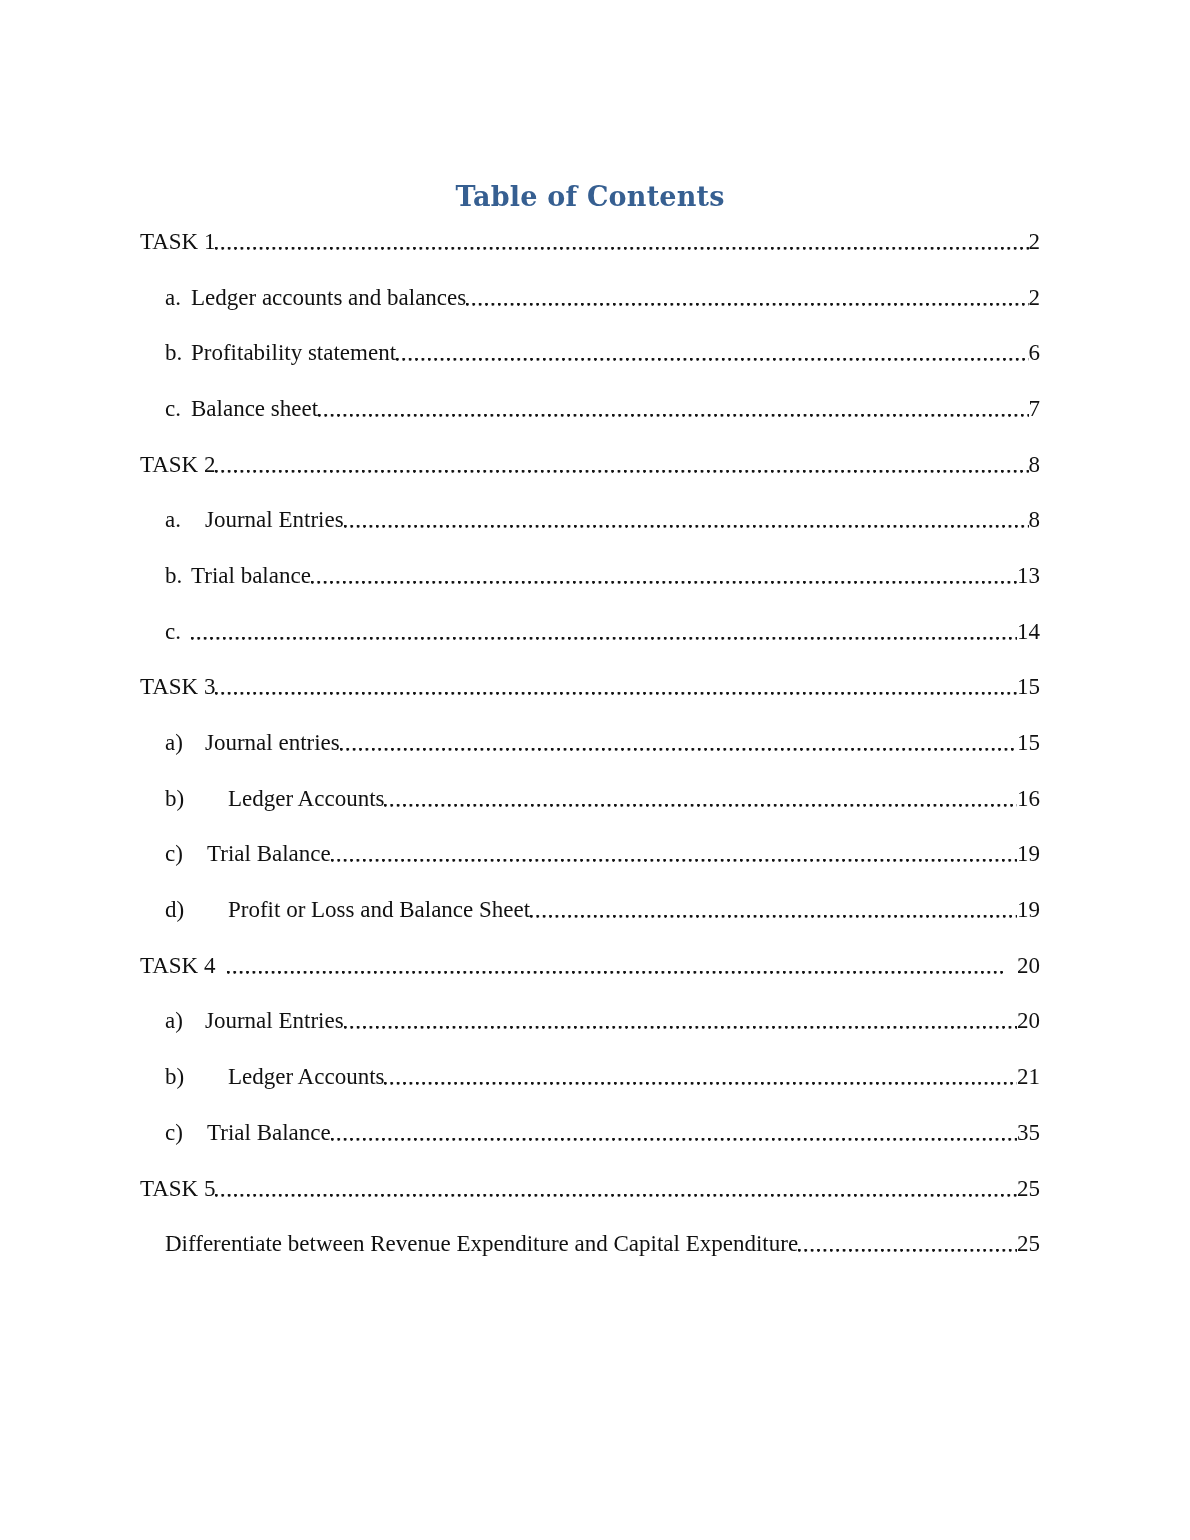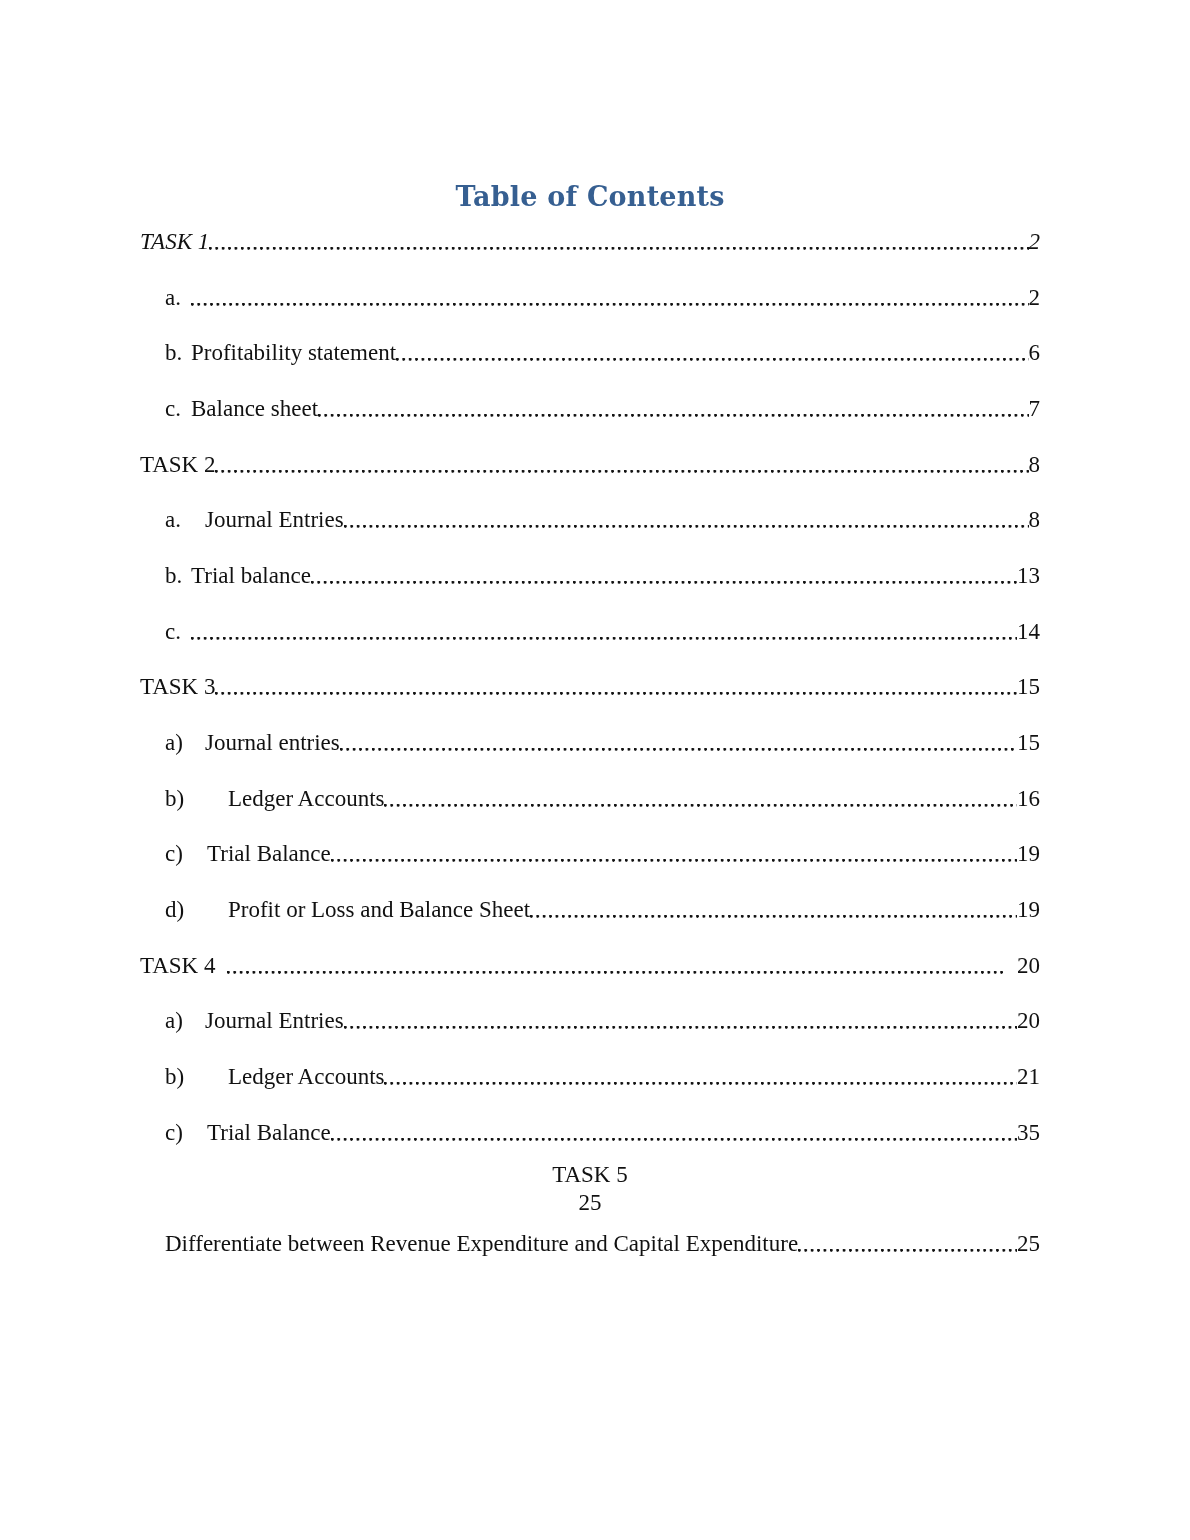--- a/index.html
+++ b/index.html
@@ -61,28 +61,29 @@
     flex: 0 0 auto;
   }
 </style>
 </head>
 <body>
 
 <div class="page">
   <div class="content">
     <h1 class="toc-title" style="color: rgb(54, 95, 145);">Table of Contents</h1>
     <div class="toc-list" id="toc-list">
-        <div class="toc-row" style="padding-left: 0px; font-style: italic;">
+        <div class="toc-row" style="padding-left: 0px;">
 
     <span class="label">TASK 1</span>
     <span class="dots"></span>
     <span class="pagenum">2</span>
   </div>
         <div class="toc-row" style="padding-left: 25px;">
     <span class="marker" style="width: 26px;">a.</span>
+    <span class="label">Ledger accounts and balances</span>
     <span class="dots"></span>
     <span class="pagenum">2</span>
   </div>
         <div class="toc-row" style="padding-left: 25px;">
     <span class="marker" style="width: 26px;">b.</span>
     <span class="label">Profitability statement</span>
     <span class="dots"></span>
     <span class="pagenum">6</span>
   </div>
         <div class="toc-row" style="padding-left: 25px;">
@@ -161,21 +162,21 @@
     <span class="label">Ledger Accounts</span>
     <span class="dots"></span>
     <span class="pagenum">21</span>
   </div>
         <div class="toc-row" style="padding-left: 25px;">
     <span class="marker" style="width: 42px;">c)</span>
     <span class="label">Trial Balance</span>
     <span class="dots"></span>
     <span class="pagenum">35</span>
   </div>
-        <div class="toc-row" style="padding-left: 0px; flex-direction: column;">
+        <div class="toc-row" style="padding-left: 0px;">
 
     <span class="label">TASK 5</span>
     <span class="dots"></span>
     <span class="pagenum">25</span>
   </div>
         <div class="toc-row" style="padding-left: 25px;">
 
     <span class="label">Differentiate between Revenue Expenditure and Capital Expenditure</span>
     <span class="dots"></span>
     <span class="pagenum">25</span>

